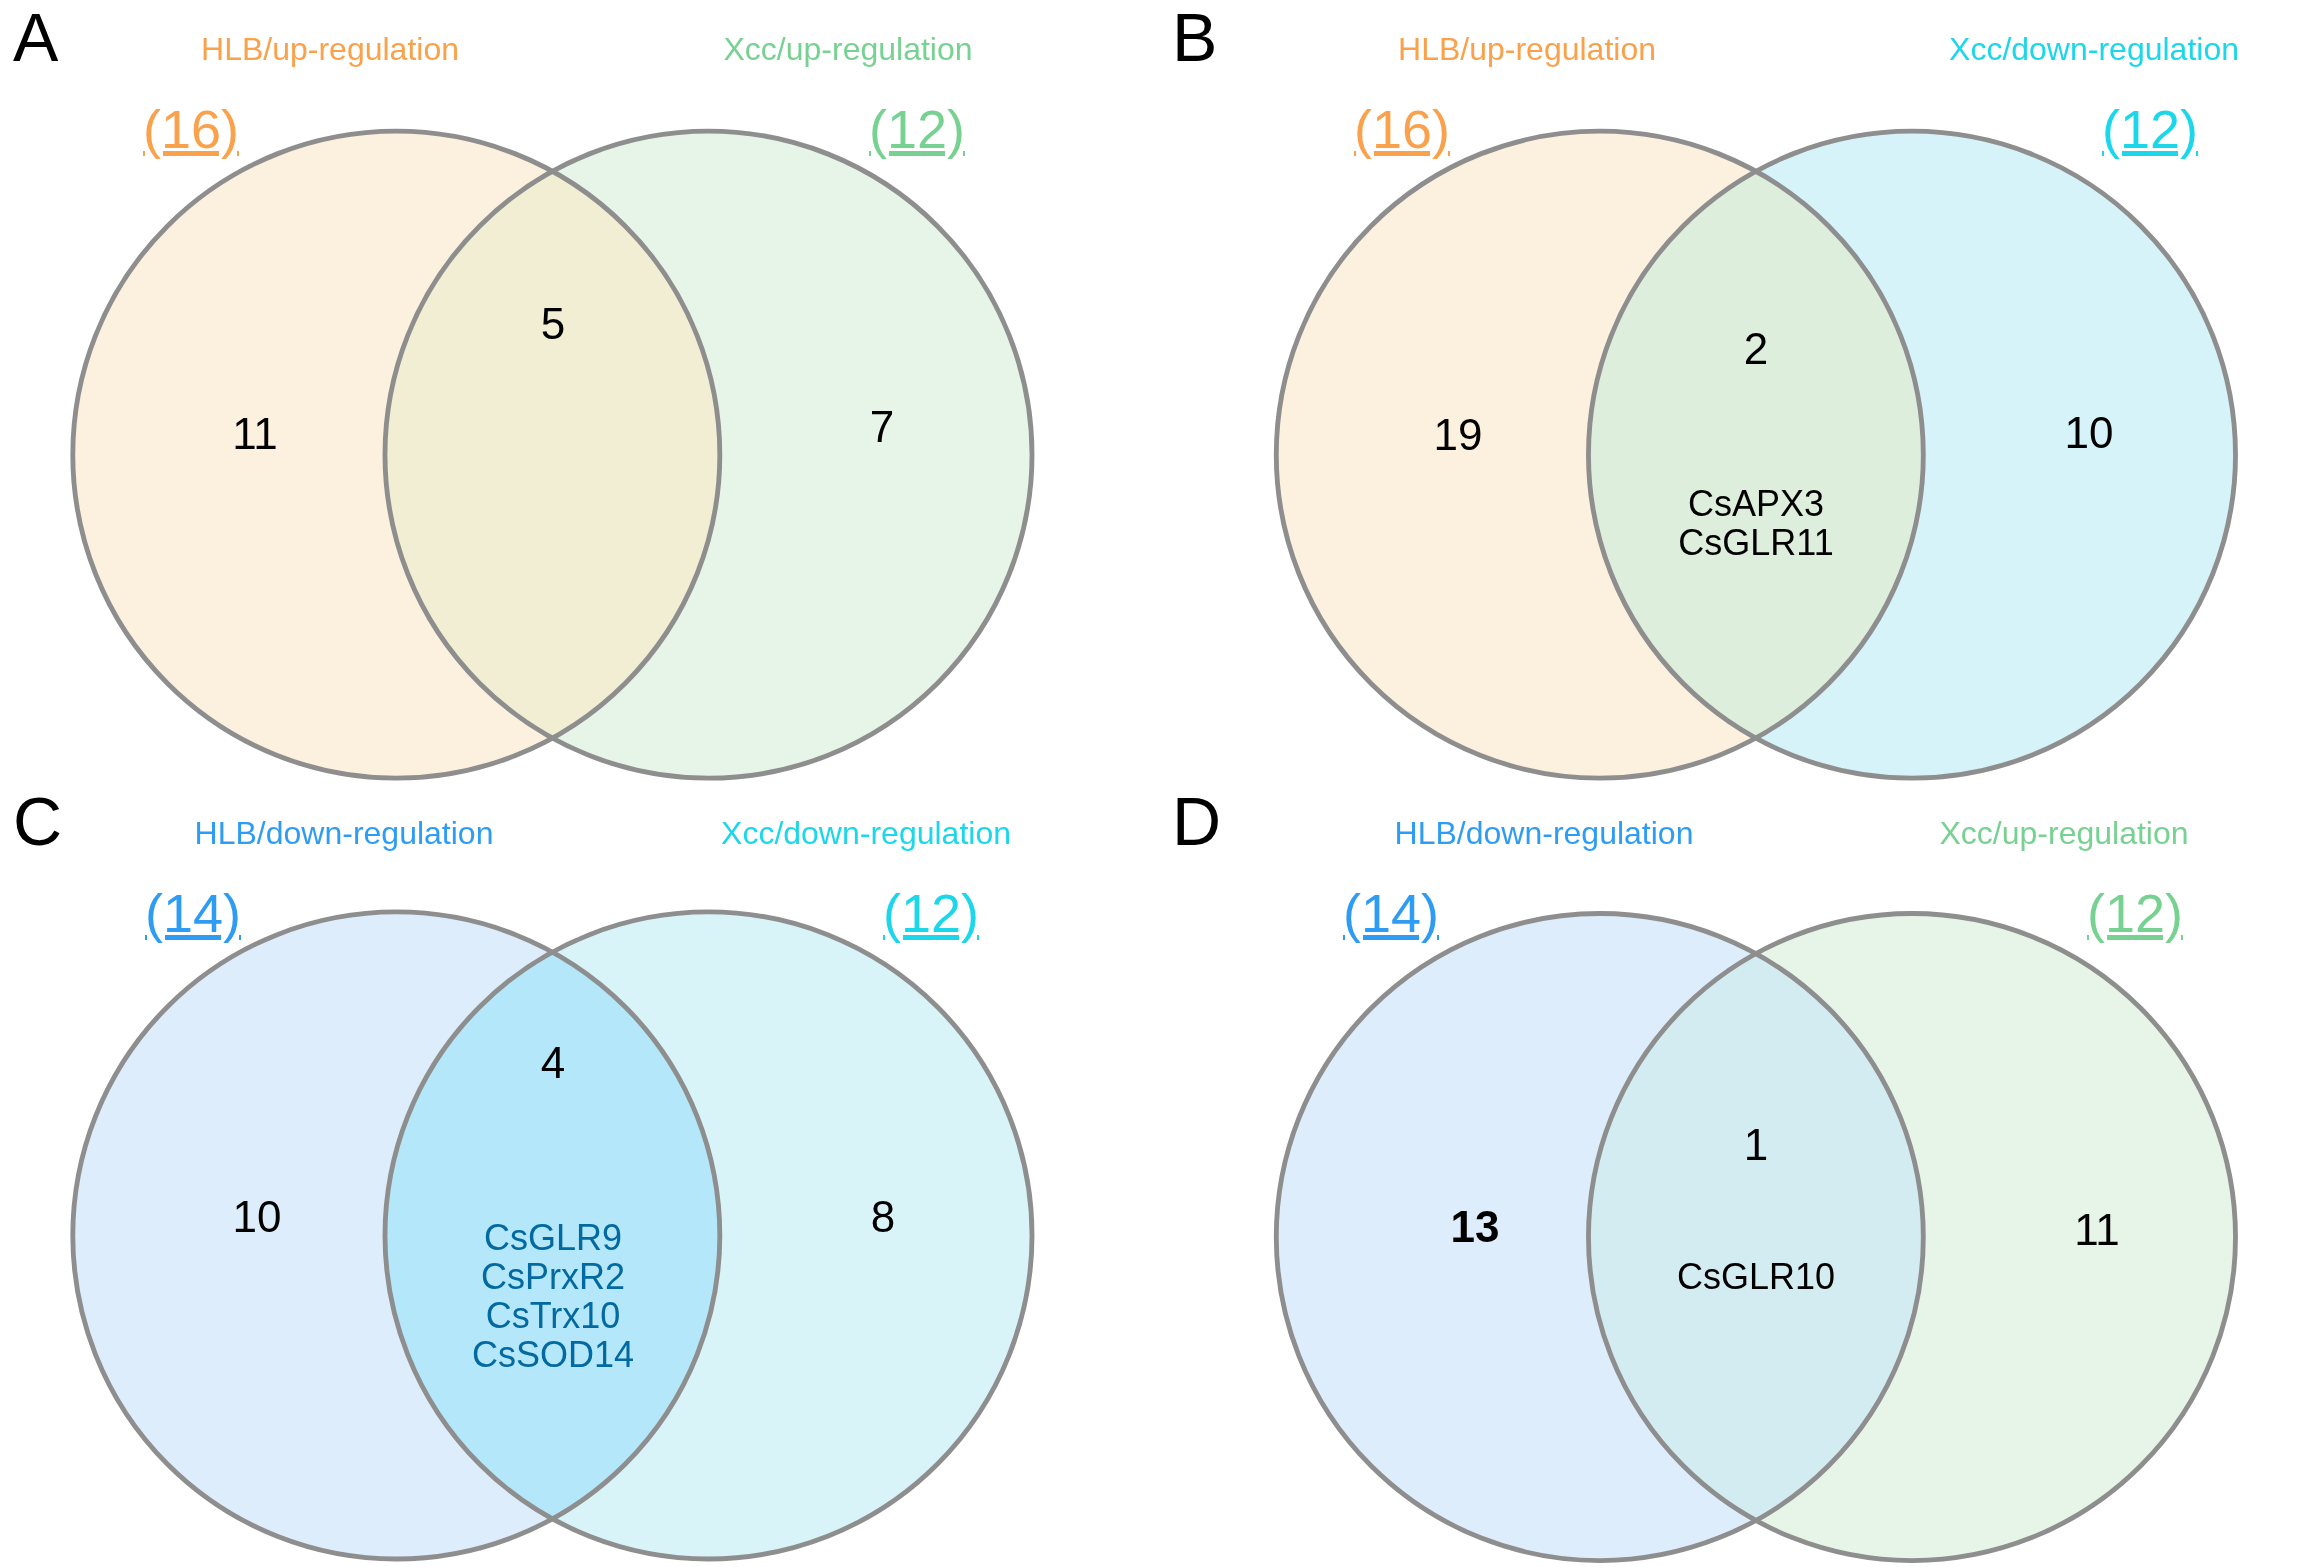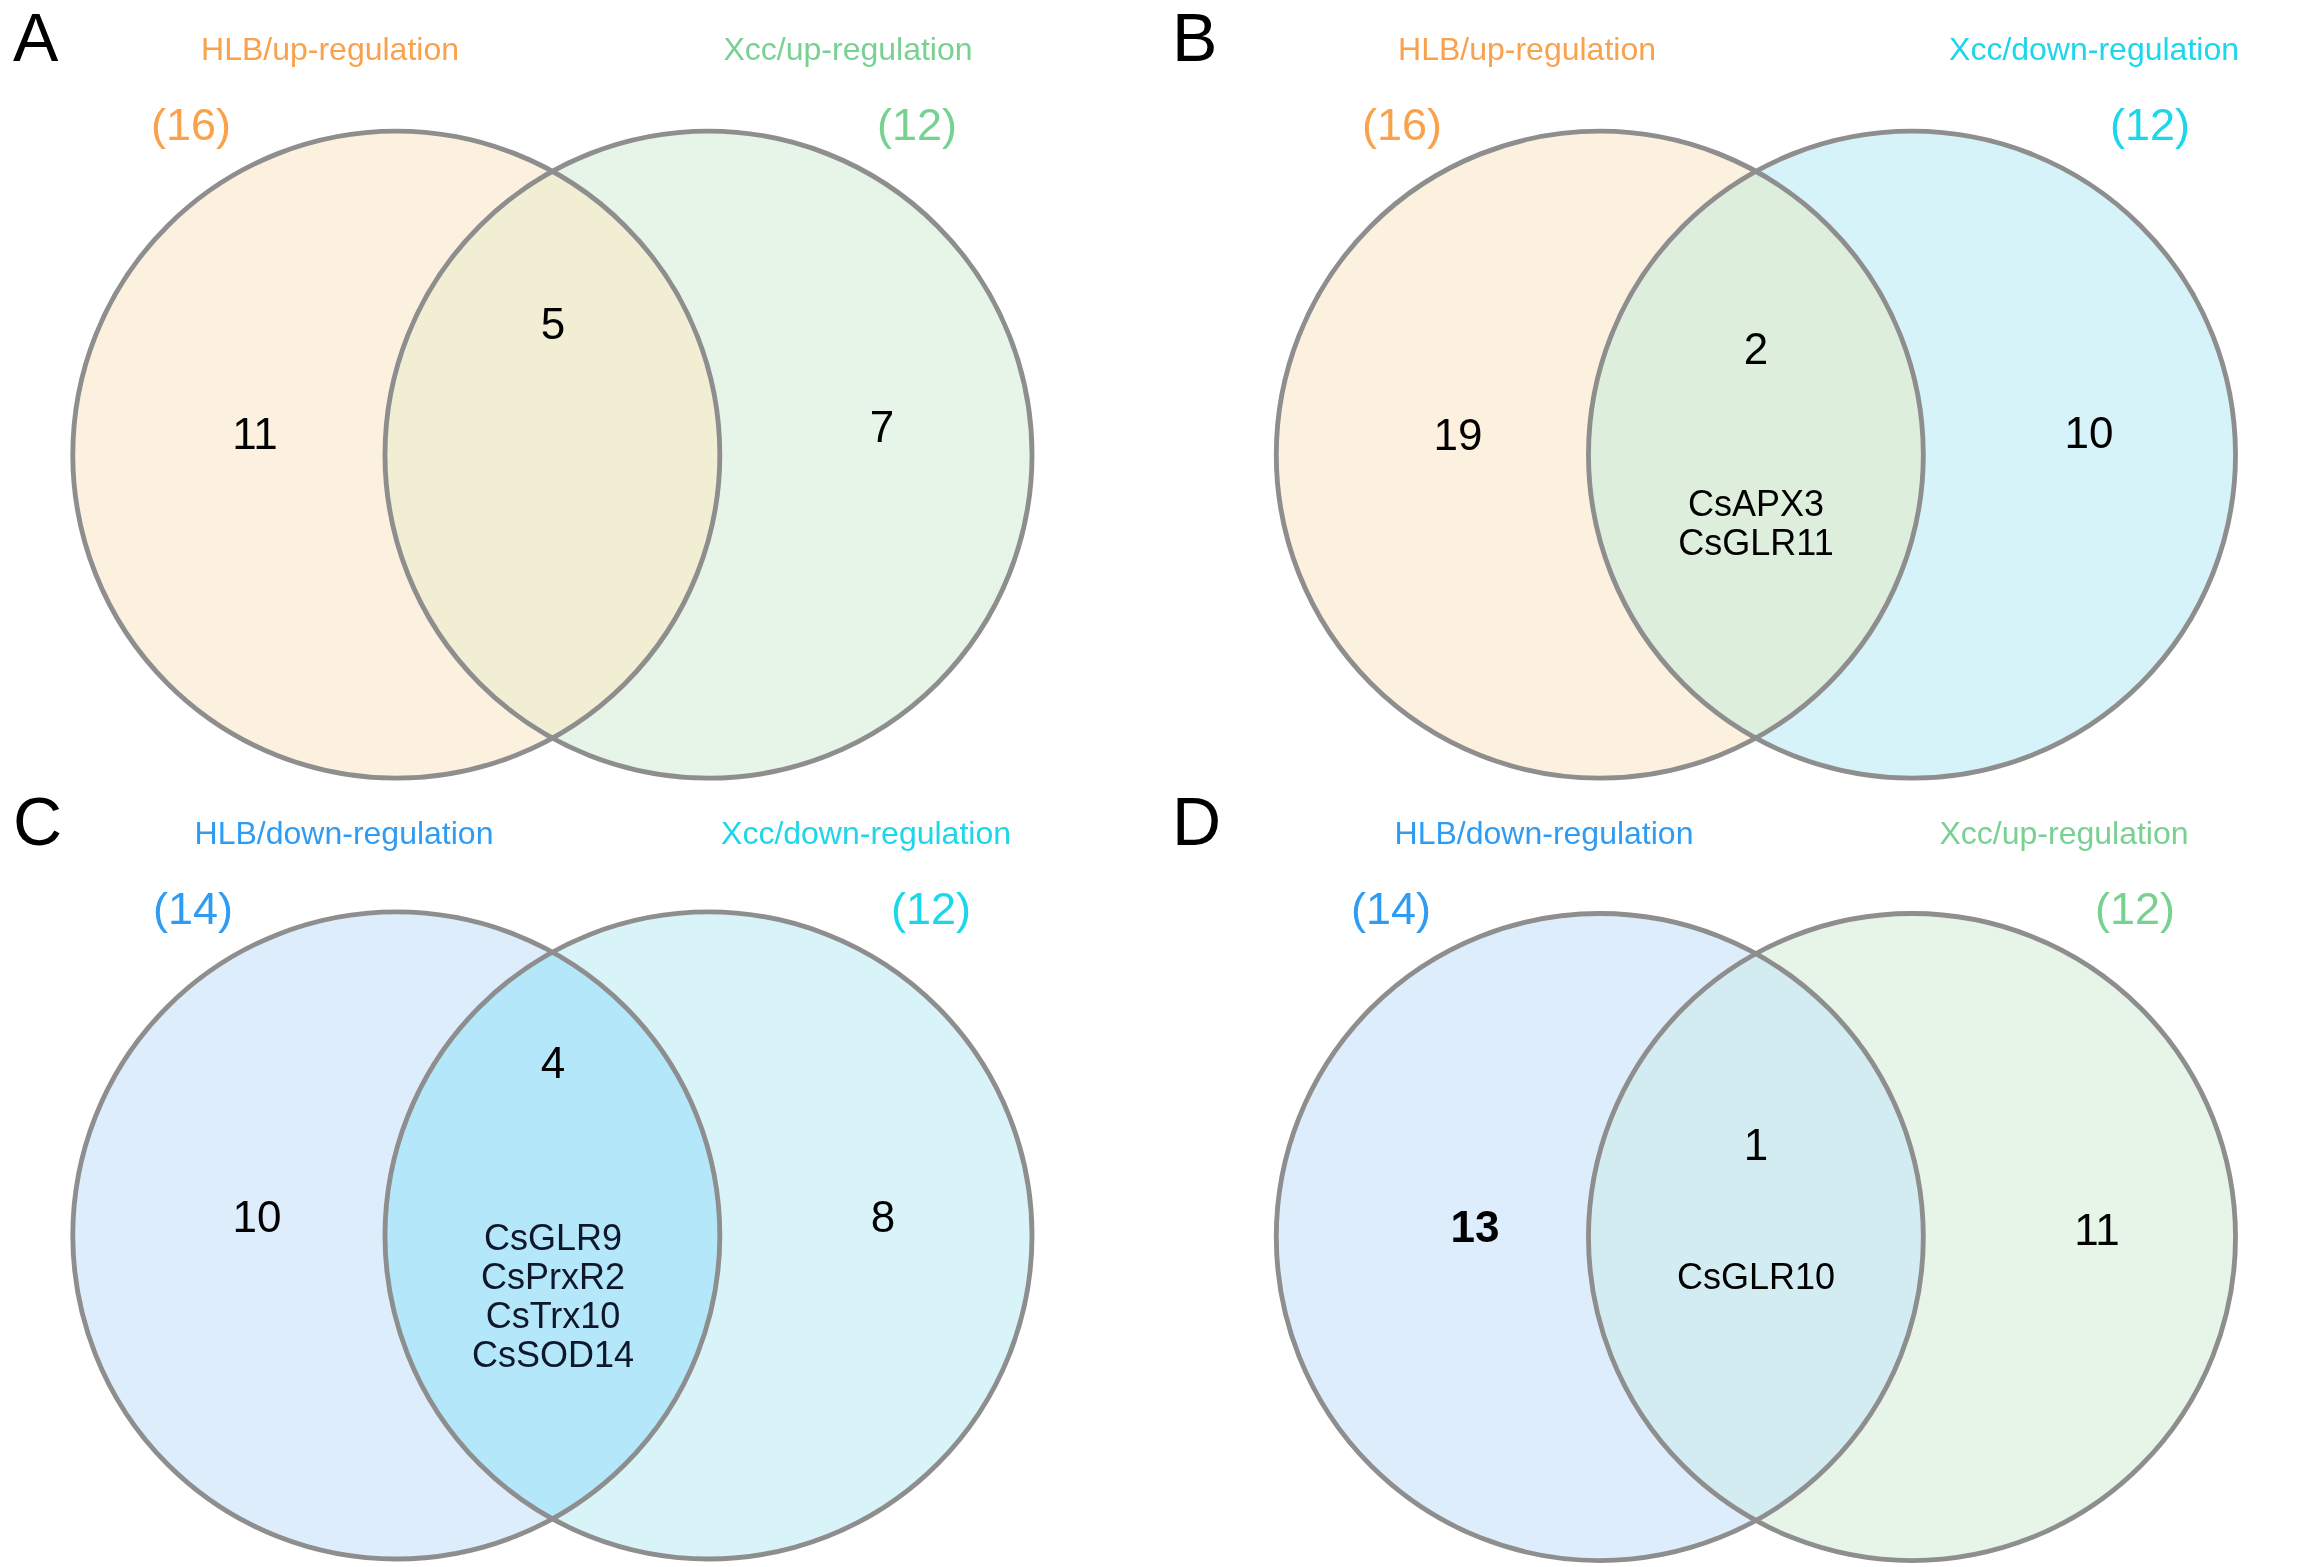--- a/index.html
+++ b/index.html
@@ -6,21 +6,21 @@
   body{font-family:"Liberation Sans","DejaVu Sans",sans-serif;}
   .figure{position:relative;width:2319px;height:1568px;background:#ffffff;overflow:hidden;}
   .panel{position:absolute;width:1159px;height:784px;}
   .pa{left:0;top:0;}
   .pb{left:1159px;top:0;}
   .pc{left:0;top:784px;}
   .pd{left:1159px;top:784px;}
   .venn{position:absolute;left:0;top:0;width:1159px;height:784px;display:block;}
   .panel-letter{position:absolute;left:13px;top:1.6px;font-size:68px;line-height:1.05;color:#000;}
   .set-title{position:absolute;top:32px;font-size:32px;line-height:1.1;white-space:nowrap;transform:translateX(-50%);}
-  .set-count{position:absolute;top:100px;font-size:45px;line-height:1.1;white-space:nowrap;transform:translateX(-50%);}
+  .set-count{position:absolute;top:100px;font-size:54px;line-height:1.1;white-space:nowrap;transform:translateX(-50%);text-decoration:underline;}
   .num{position:absolute;font-size:44px;color:#000;transform:translate(-50%,-50%);white-space:nowrap;}
   .genes{position:absolute;font-size:36px;line-height:39px;text-align:center;transform:translateX(-50%);color:#000;white-space:nowrap;}
   
   .pa .set-title.left{left:330px;}   .pa .set-count.left{left:191px;}
   .pa .set-title.right{left:848px;} .pa .set-count.right{left:917px;}
   .pa .left-only{left:255px;top:434px;}
   .pa .lens-count{left:553px;top:324px;}
   .pa .right-only{left:882px;top:427px;}
   .pa .genes{left:553px;top:424px;}
   
@@ -120,21 +120,21 @@
       <circle cx="876" cy="558" r="400" fill="none" stroke-width="6" stroke="#8E8E8E"></circle>
     </svg>
     <div class="panel-letter">C</div>
     <div class="set-title left" style="color: rgb(47, 156, 244);">HLB/down-regulation</div>
     <div class="set-count left" style="color: rgb(47, 156, 244);">(14)</div>
     <div class="set-title right" style="color: rgb(28, 214, 233);">Xcc/down-regulation</div>
     <div class="set-count right" style="color: rgb(28, 214, 233);">(12)</div>
     <div class="num left-only">10</div>
     <div class="num lens-count">4</div>
     <div class="num right-only">8</div>
-    <div class="genes" style="color: #0f172a;">
+    <div class="genes" style="color: #0369a1;">
         <div class="gene-line">CsGLR9</div>
         <div class="gene-line">CsPrxR2</div>
         <div class="gene-line">CsTrx10</div>
         <div class="gene-line">CsSOD14</div>
       </div>
   </section>
 
   <section class="panel pd">
     <svg class="venn" viewBox="0 0 1433 969">
       <defs>

